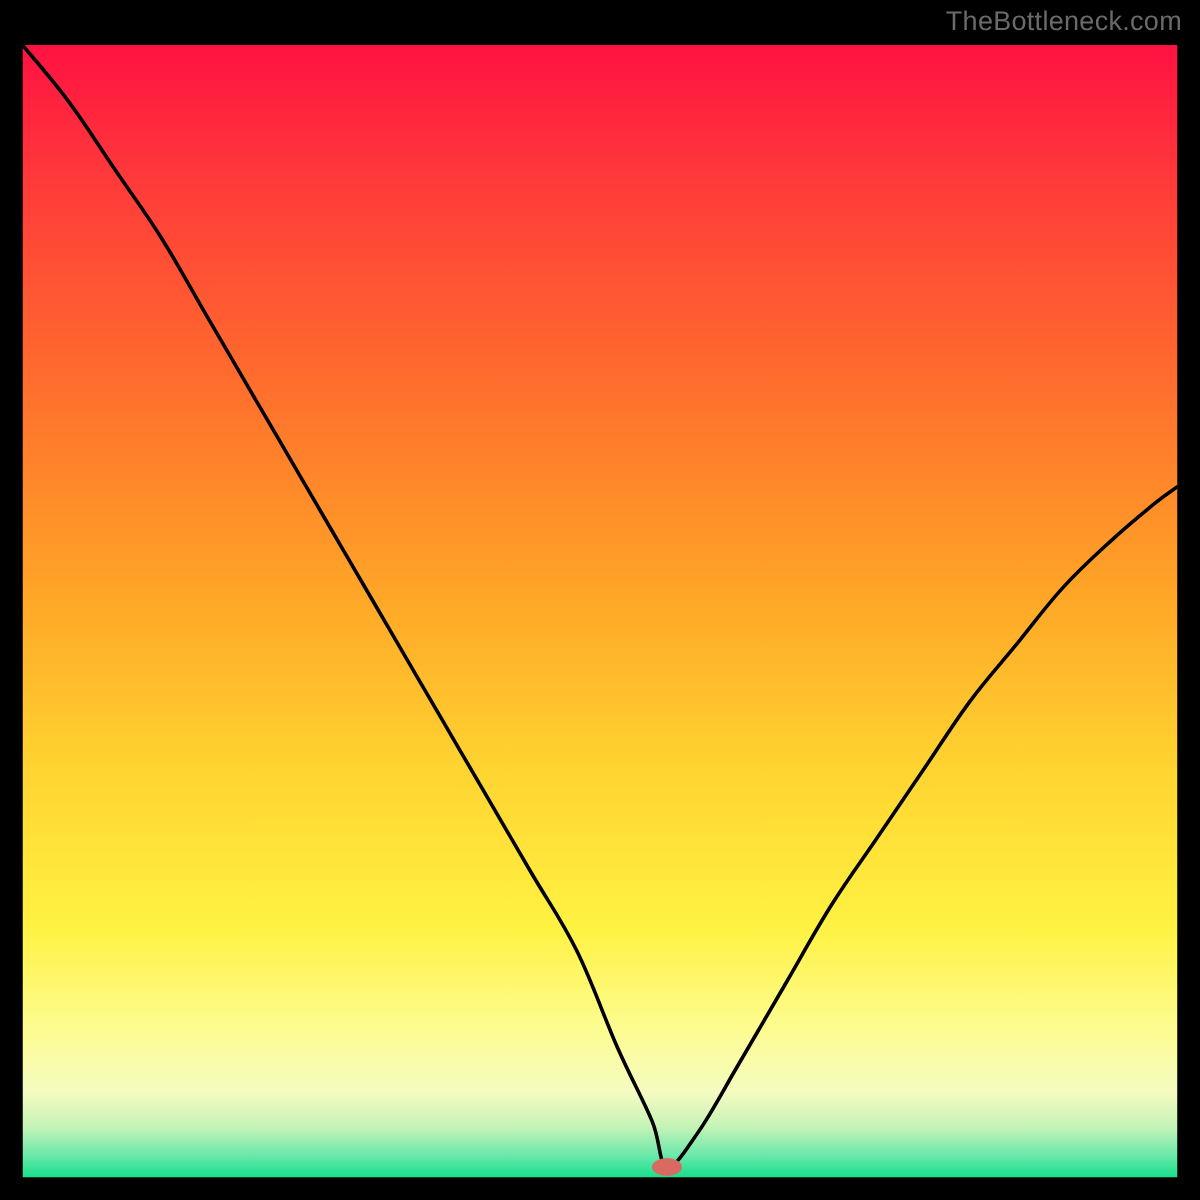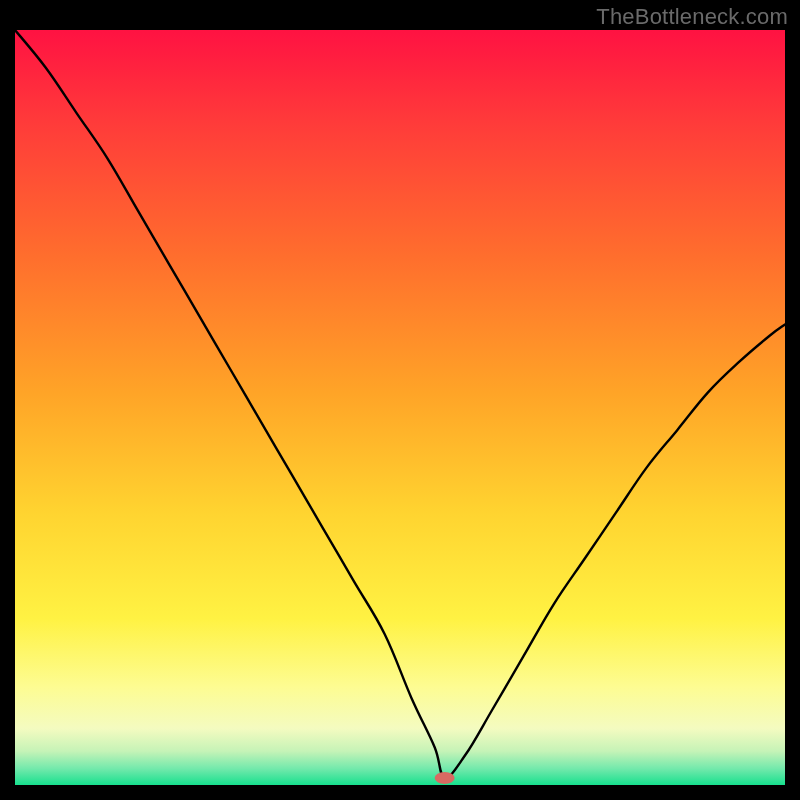--- a/index.html
+++ b/index.html
@@ -24,21 +24,21 @@
     left: 0;
     top: 0;
     width: 100%;
     height: 100%;
   }
   .watermark {
     position: absolute;
     top: 4px;
     right: 12px;
     color: #6a6a6a;
-    font-size: 22px;
+    font-size: 18px;
     letter-spacing: 0.2px;
     -webkit-user-select: none;
     user-select: none;
   }
   svg {
     display: block;
   }
 </style>
 </head>
 <body>

